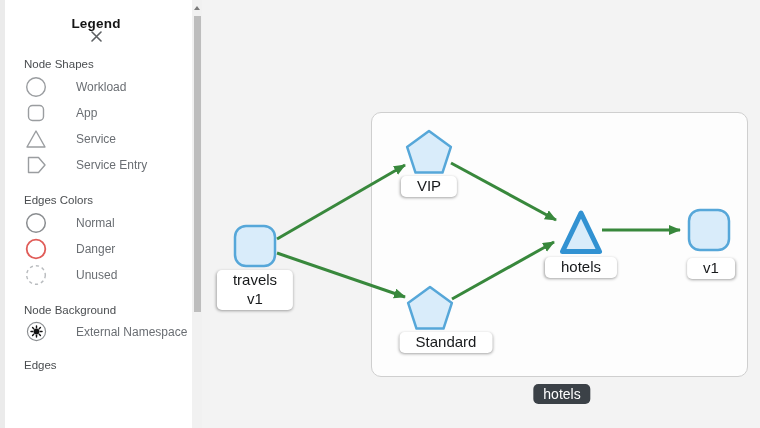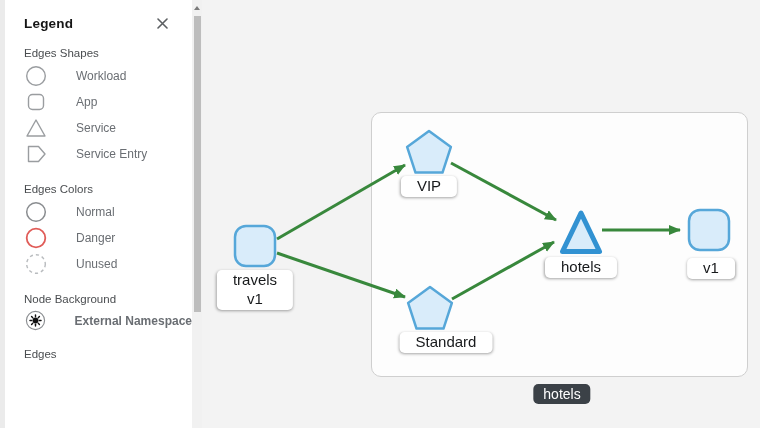--- a/index.html
+++ b/index.html
@@ -5,28 +5,28 @@
   html,body{margin:0;padding:0;}
   .app{position:relative;width:760px;height:428px;overflow:hidden;
        background:#f3f3f3;font-family:"Liberation Sans",sans-serif;
        -webkit-font-smoothing:antialiased;}
   
   .window-edge{position:absolute;left:0;top:0;width:5px;height:428px;background:#ebebeb;}
   
   .legend{position:absolute;left:5px;top:0;width:187px;height:428px;background:#ffffff;
           overflow:hidden;box-sizing:border-box;padding:0 0 0 14px;}
   .legend-head{display:flex;align-items:center;justify-content:space-between;
-               padding:16px 24px 0 5px;}
+               padding:16px 24px 0 5px;flex-direction:column;}
   .legend-title{font-size:13.5px;font-weight:700;color:#151515;letter-spacing:.2px;}
   .legend-close{cursor:pointer;line-height:0;}
   .section-h{font-size:11.5px;color:#4a4d50;margin:16px 0 4px 5px;}
   .lrow{display:flex;align-items:center;height:26px;}
   .licon{width:24px;height:22px;margin-left:5px;display:flex;align-items:center;justify-content:center;}
   .llabel{font-size:12px;color:#6a6e73;margin-left:28px;white-space:nowrap;}
-  .lrow.short{height:23px;font-weight:bold;}
+  .lrow.short{height:23px;}
   
   .scroll-track{position:absolute;left:192px;top:0;width:10px;height:428px;background:#f1f1f1;}
   .scroll-up{position:absolute;left:2px;top:6px;width:0;height:0;
              border-left:3px solid transparent;border-right:3px solid transparent;
              border-bottom:4px solid #7a7a7a;}
   .scroll-thumb{position:absolute;left:1.5px;top:16px;width:7px;height:296px;background:#bdbdbd;}
   
   .graph{position:absolute;left:202px;top:0;width:558px;height:428px;background:#f3f3f3;}
   .ns-box{position:absolute;left:169px;top:112px;width:377px;height:265px;background:#fdfdfd;
           border:1.5px solid #cfcfcf;border-radius:10px;box-sizing:border-box;z-index:1;}
@@ -46,21 +46,21 @@
   <div class="legend">
     <div class="legend-head">
       <span class="legend-title">Legend</span>
       <span class="legend-close">
         <svg width="11" height="11" viewBox="0 0 11 11">
           <path d="M1 1 L10 10 M10 1 L1 10" stroke="#5c5f62" stroke-width="1.6" stroke-linecap="round"></path>
         </svg>
       </span>
     </div>
 
-    <div class="section-h">Edges Shapes</div>
+    <div class="section-h">Node Shapes</div>
 
     <div class="lrow">
       <span class="licon">
         <svg width="22" height="22" viewBox="0 0 22 22">
             <circle cx="11" cy="11" r="9.3" fill="none" stroke="#9a9da0" stroke-width="1.4"></circle>
           </svg>
       </span>
       <span class="llabel">Workload</span>
     </div>
     <div class="lrow">

